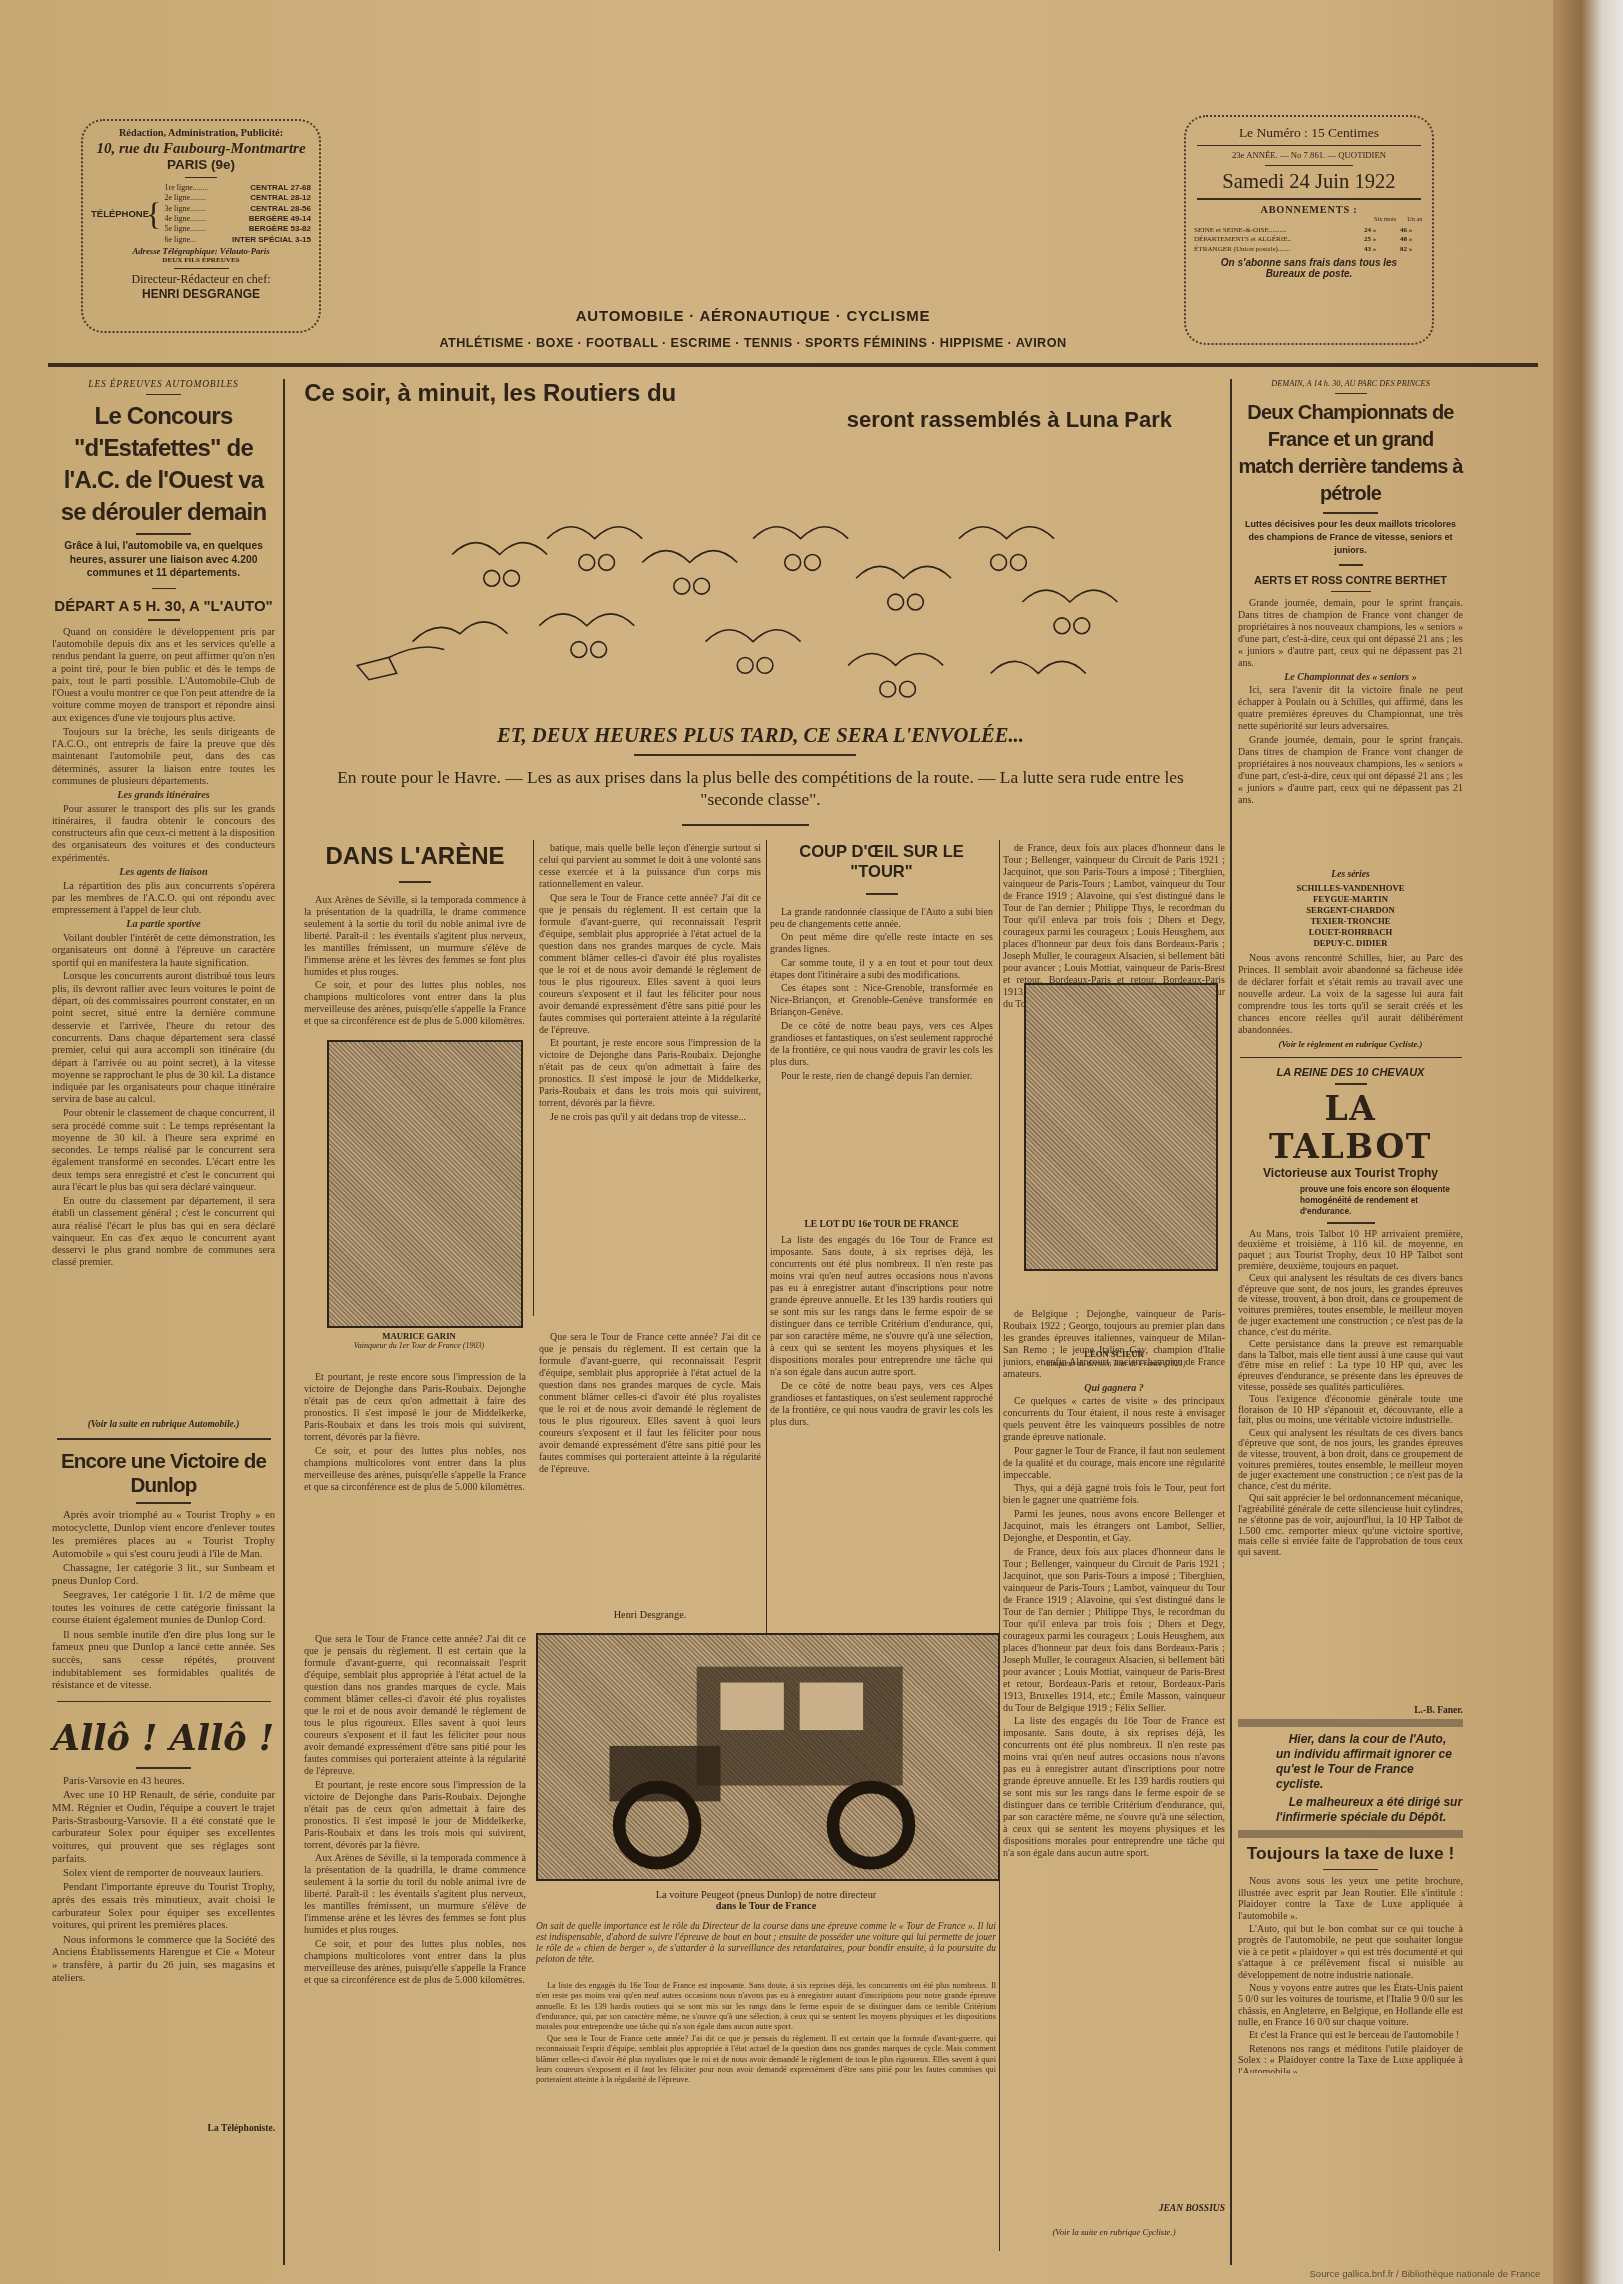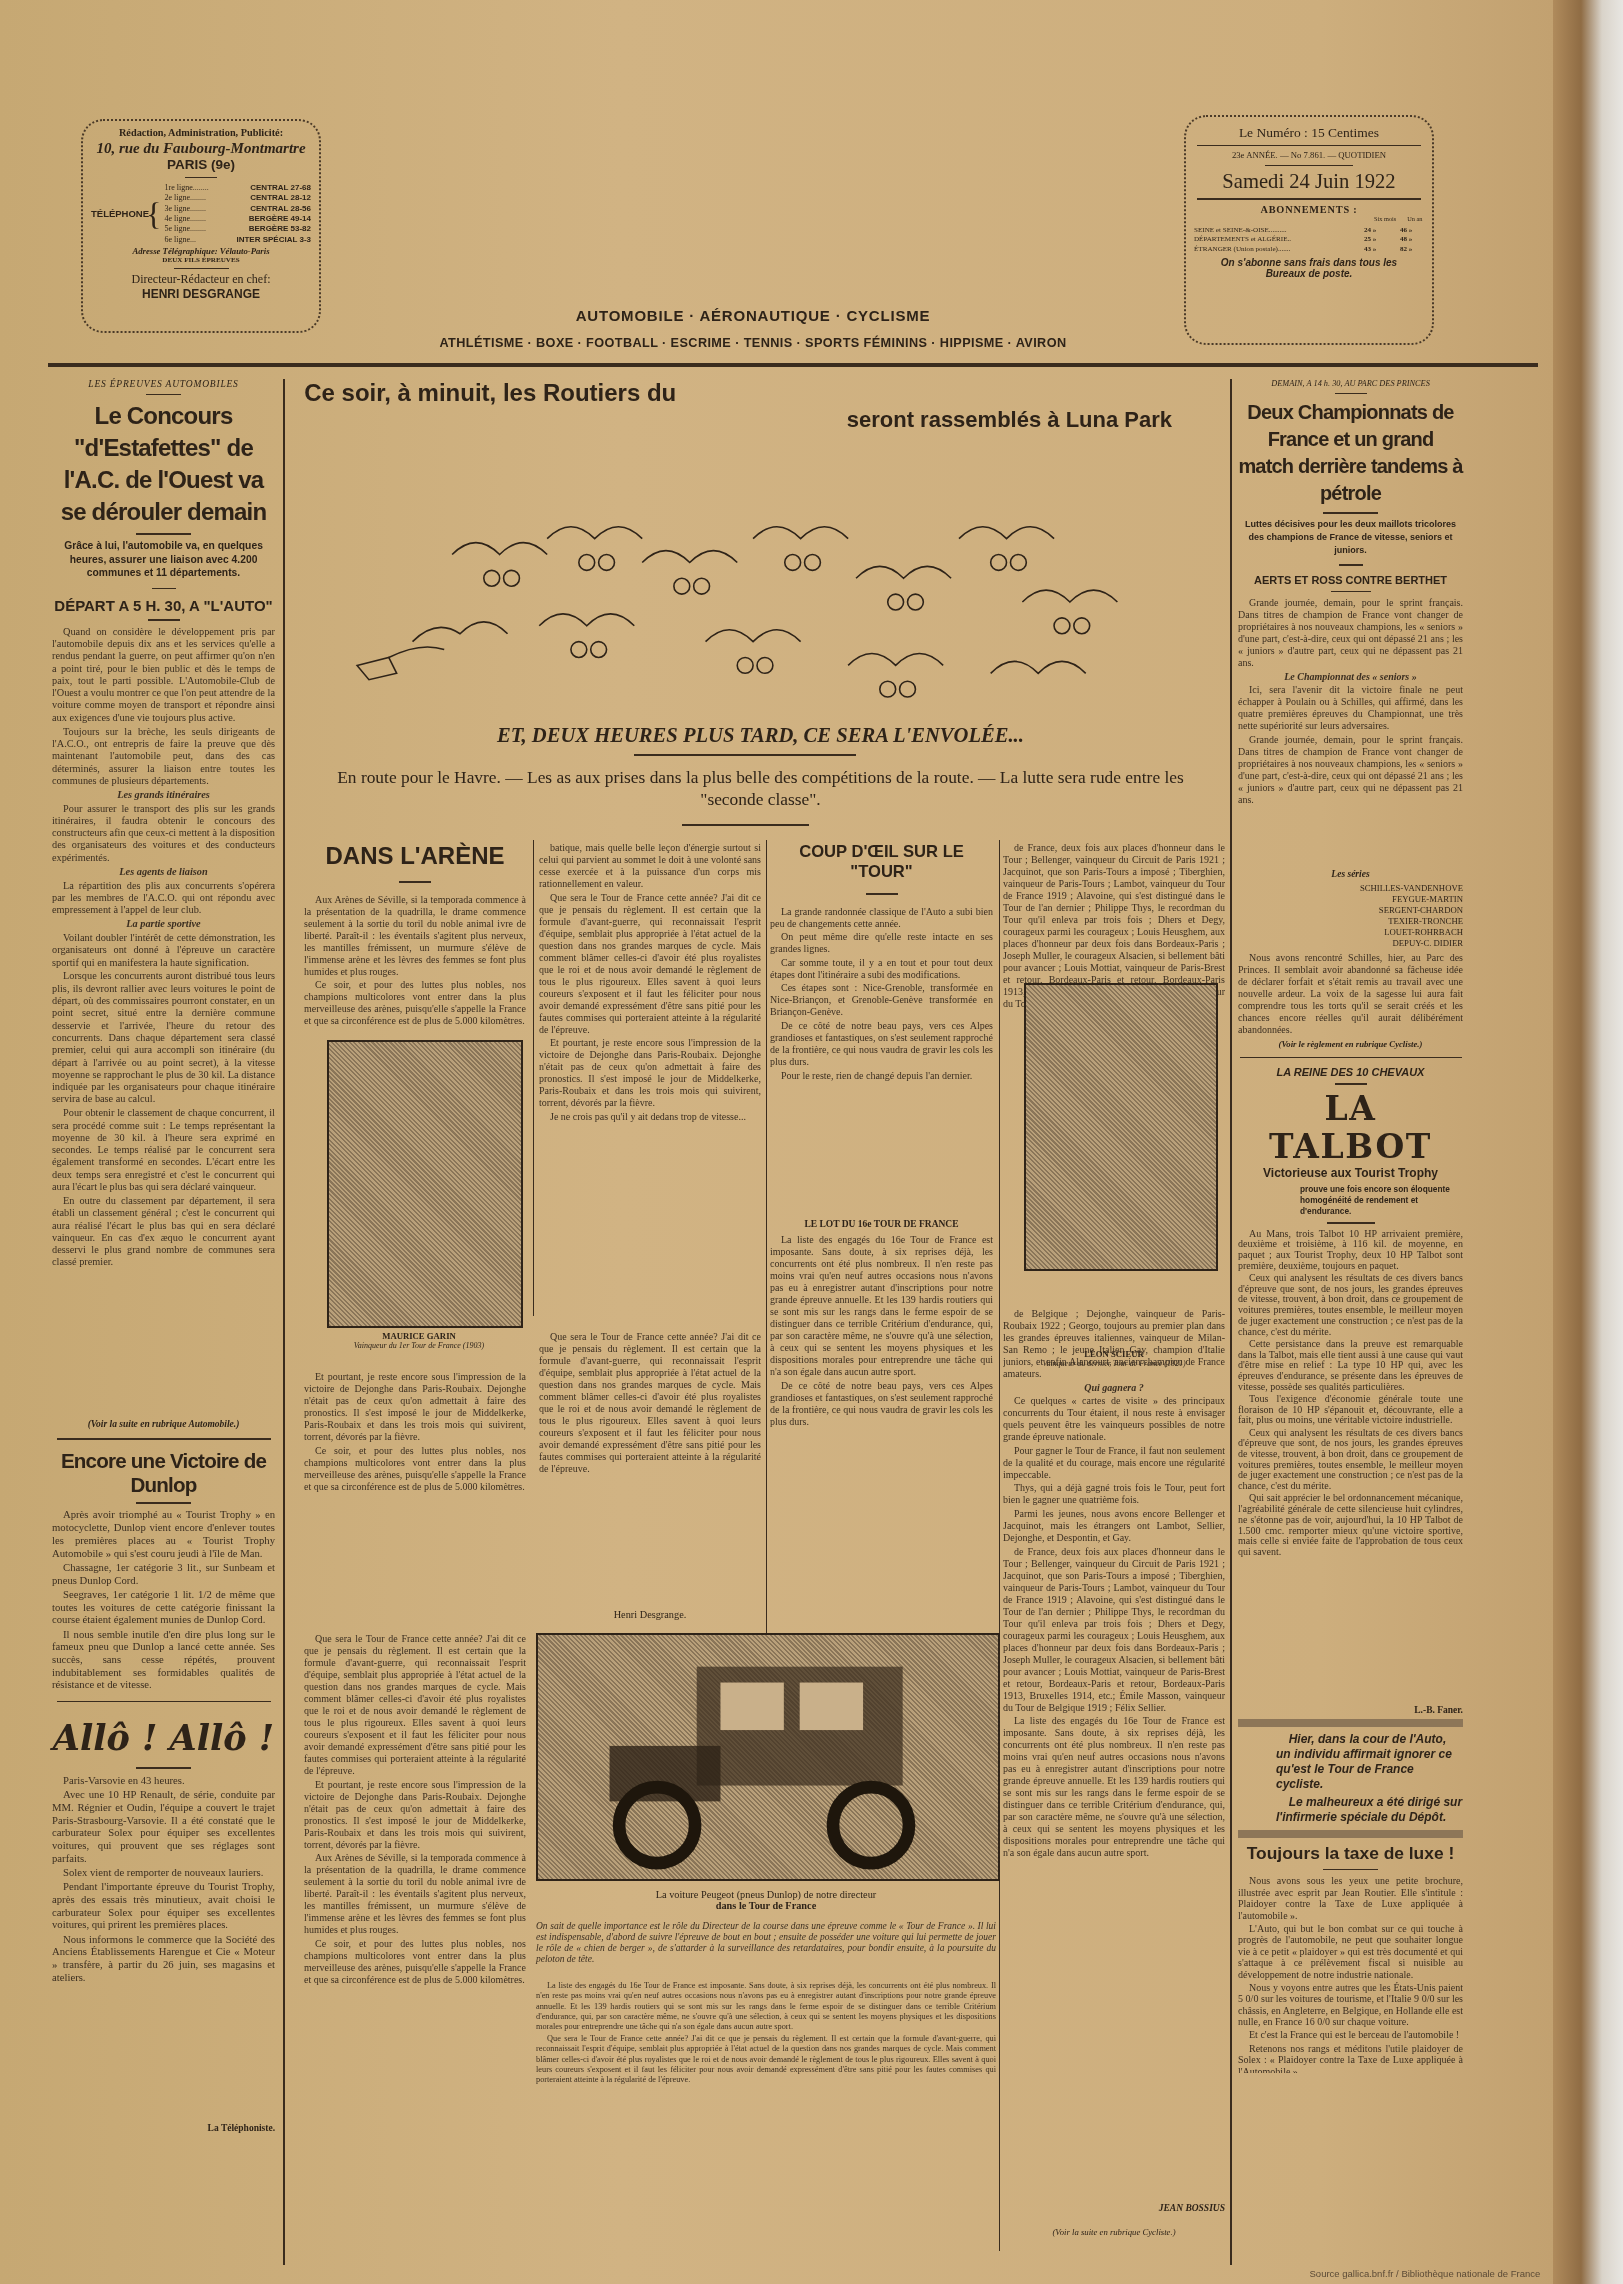--- a/index.html
+++ b/index.html
@@ -49,21 +49,21 @@
         <div style="display:flex;justify-content:space-between;">
             <span>4e ligne........</span>
             <span class="sans" style="font-weight:bold;">BERGÈRE 49-14</span>
           </div>
         <div style="display:flex;justify-content:space-between;">
             <span>5e ligne........</span>
             <span class="sans" style="font-weight:bold;">BERGÈRE 53-82</span>
           </div>
         <div style="display:flex;justify-content:space-between;">
             <span>6e ligne...</span>
-            <span class="sans" style="font-weight:bold;">INTER SPÉCIAL 3-3</span>
+            <span class="sans" style="font-weight:bold;">INTER SPÉCIAL 3-15</span>
           </div>
       </div>
     </div>
     <div style="font-size:8.7px;font-style:italic;font-weight:bold;margin-top:1.6px;">Adresse Télégraphique: Vélauto-Paris</div>
     <div style="font-size:7.1px;font-weight:bold;">DEUX FILS ÉPREUVES</div>
     <div class="orn" style="width:55px;margin:3.2px auto;"></div>
     <div style="font-size:12px;">Directeur-Rédacteur en chef:</div>
     <div class="sans" style="font-size:12px;font-weight:bold;">HENRI DESGRANGE</div>
   </div>
 
@@ -311,21 +311,21 @@
     <div class="orn" style="width:24px;margin:8px auto;"></div>
     <div class="c cond" style="font-size:11px;">AERTS ET ROSS CONTRE BERTHET</div>
     <div class="orn" style="width:40px;"></div>
     <div class="body" style="font-size:10px;line-height:12px;height:269px;overflow:hidden;">
       <p>Grande journée, demain, pour le sprint français. Dans titres de champion de France vont changer de propriétaires à nos nouveaux champions, les « seniors » d'une part, c'est-à-dire, ceux qui ont dépassé 21 ans ; les « juniors » d'autre part, ceux qui ne dépassent pas 21 ans.</p>
       <p class="c it" style="text-indent:0;font-weight:bold;">Le Championnat des « seniors »</p>
       <p>Ici, sera l'avenir dit la victoire finale ne peut échapper à Poulain ou à Schilles, qui affirmé, dans les quatre premières épreuves du Championnat, une très nette supériorité sur leurs adversaires.</p>
       <p>Grande journée, demain, pour le sprint français. Dans titres de champion de France vont changer de propriétaires à nos nouveaux champions, les « seniors » d'une part, c'est-à-dire, ceux qui ont dépassé 21 ans ; les « juniors » d'autre part, ceux qui ne dépassent pas 21 ans.</p>
     </div>
     <div class="c it" style="font-size:9.5px;font-weight:bold;margin:3.2px 0;">Les séries</div>
-    <div class="c" style="font-size:8.7px;line-height:11px;font-weight:normal;text-align:right;">
+    <div class="c" style="font-size:8.7px;line-height:11px;font-weight:bold;">
       <div>SCHILLES-VANDENHOVE</div>
       <div>FEYGUE-MARTIN</div>
       <div>SERGENT-CHARDON</div>
       <div>TEXIER-TRONCHE</div>
       <div>LOUET-ROHRBACH</div>
       <div>DEPUY-C. DIDIER</div>
     </div>
     <div class="body" style="font-size:10px;line-height:12px;margin-top:3.2px;height:87px;overflow:hidden;">
       <p>Nous avons rencontré Schilles, hier, au Parc des Princes. Il semblait avoir abandonné sa fâcheuse idée de déclarer forfait et s'était remis au travail avec une nouvelle ardeur. La voix de la sagesse lui aura fait comprendre tous les torts qu'il se serait créés et les chances encore réelles qu'il aurait délibérément abandonnées.</p>
     </div>

